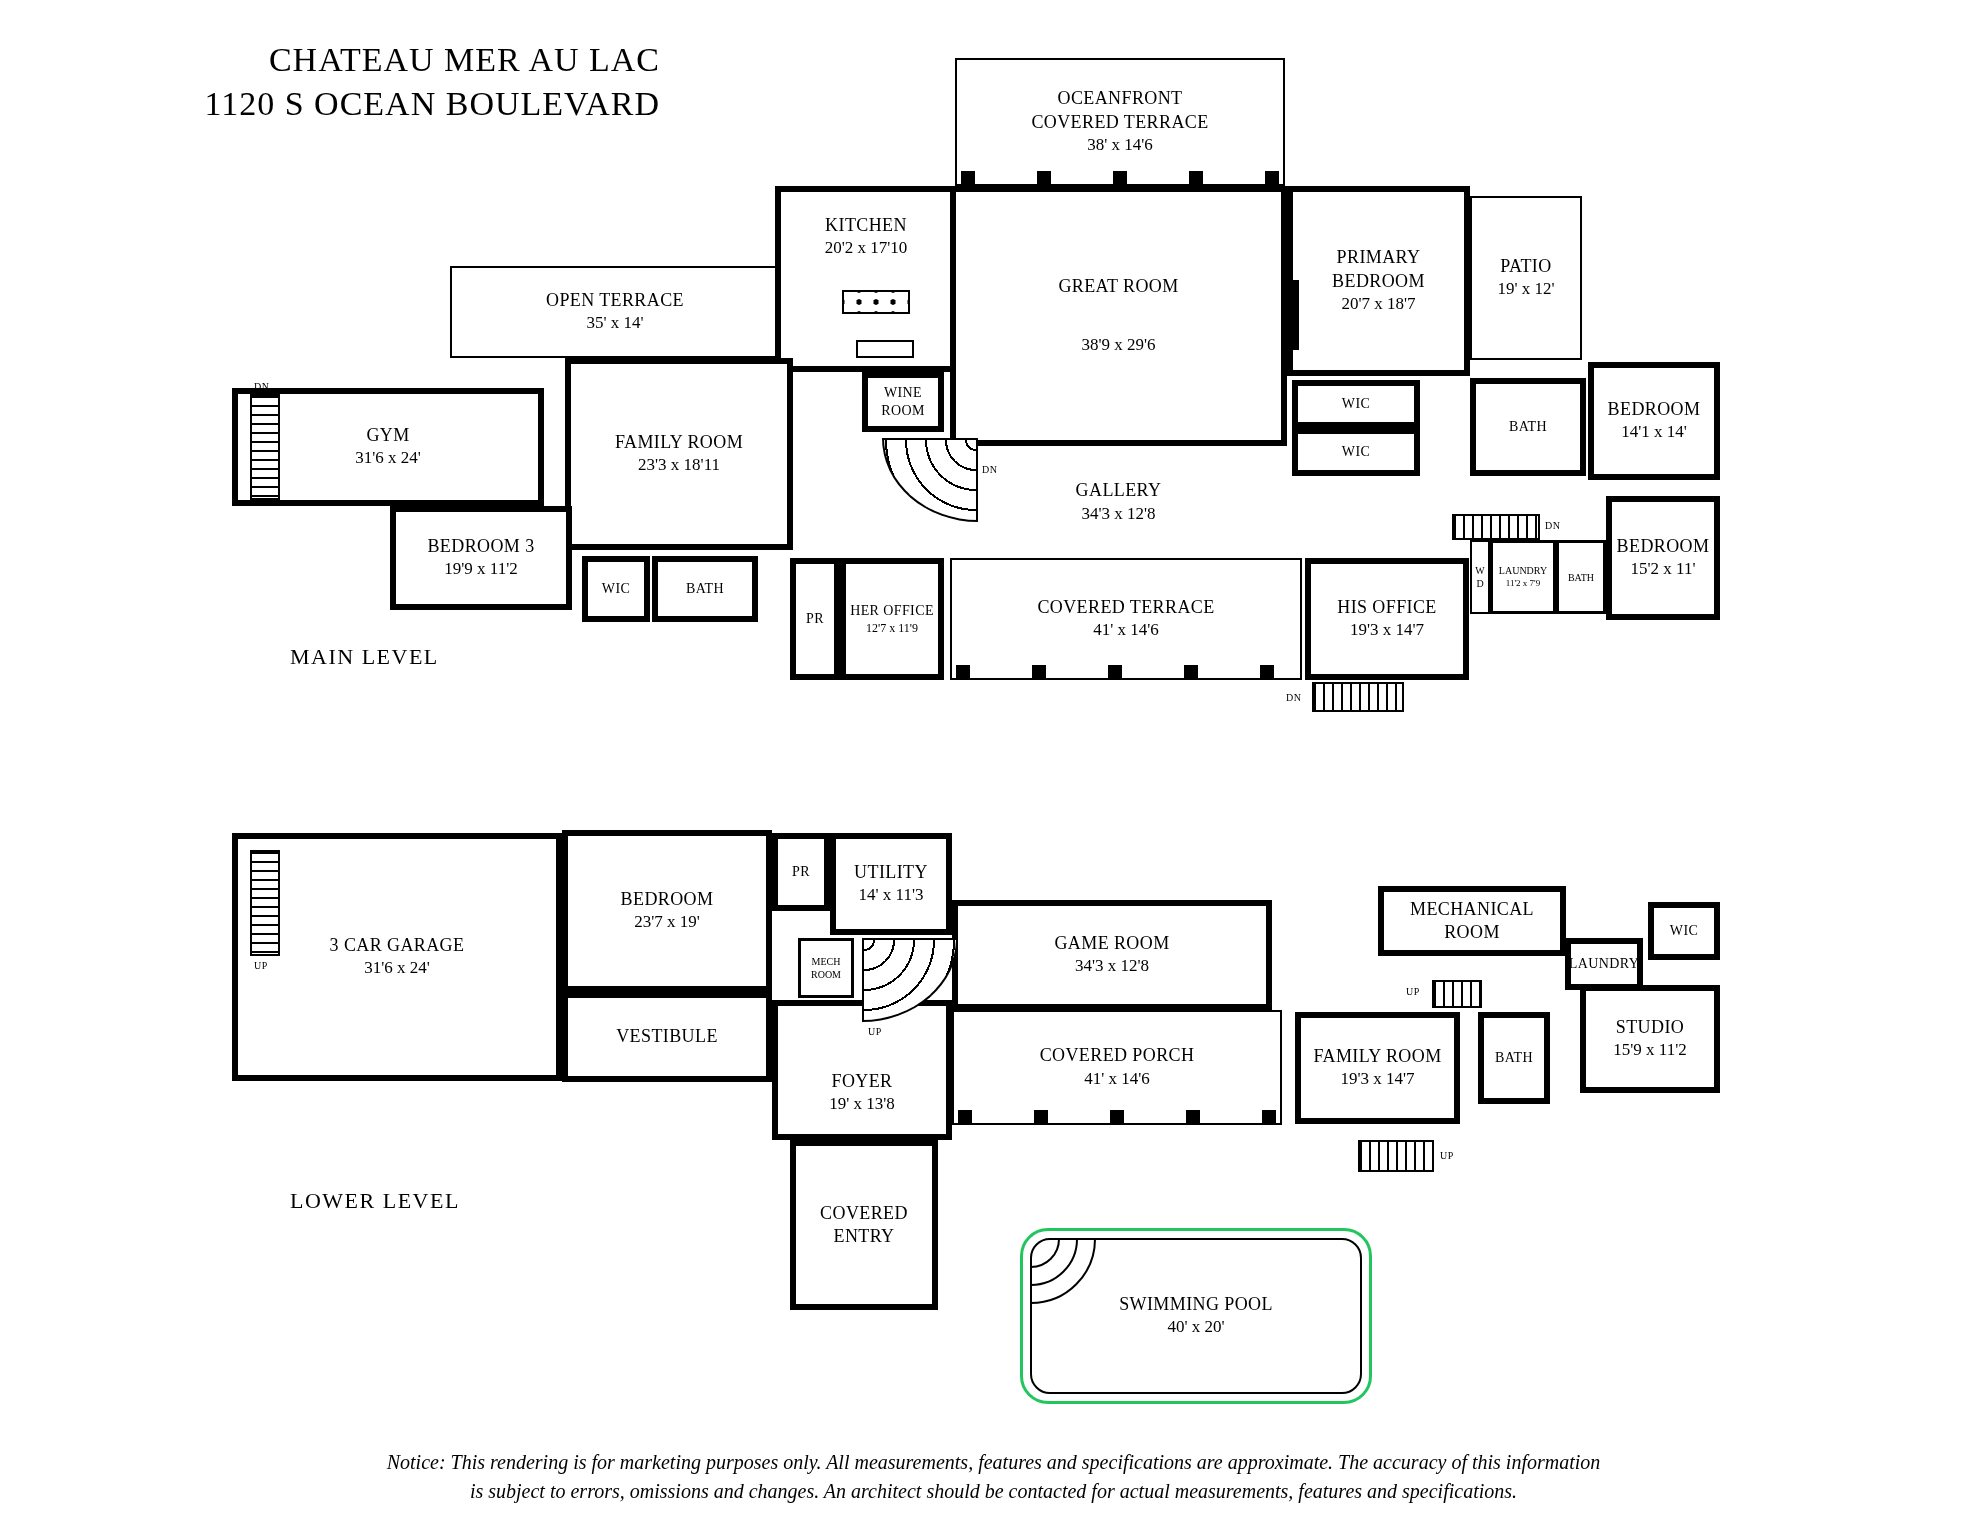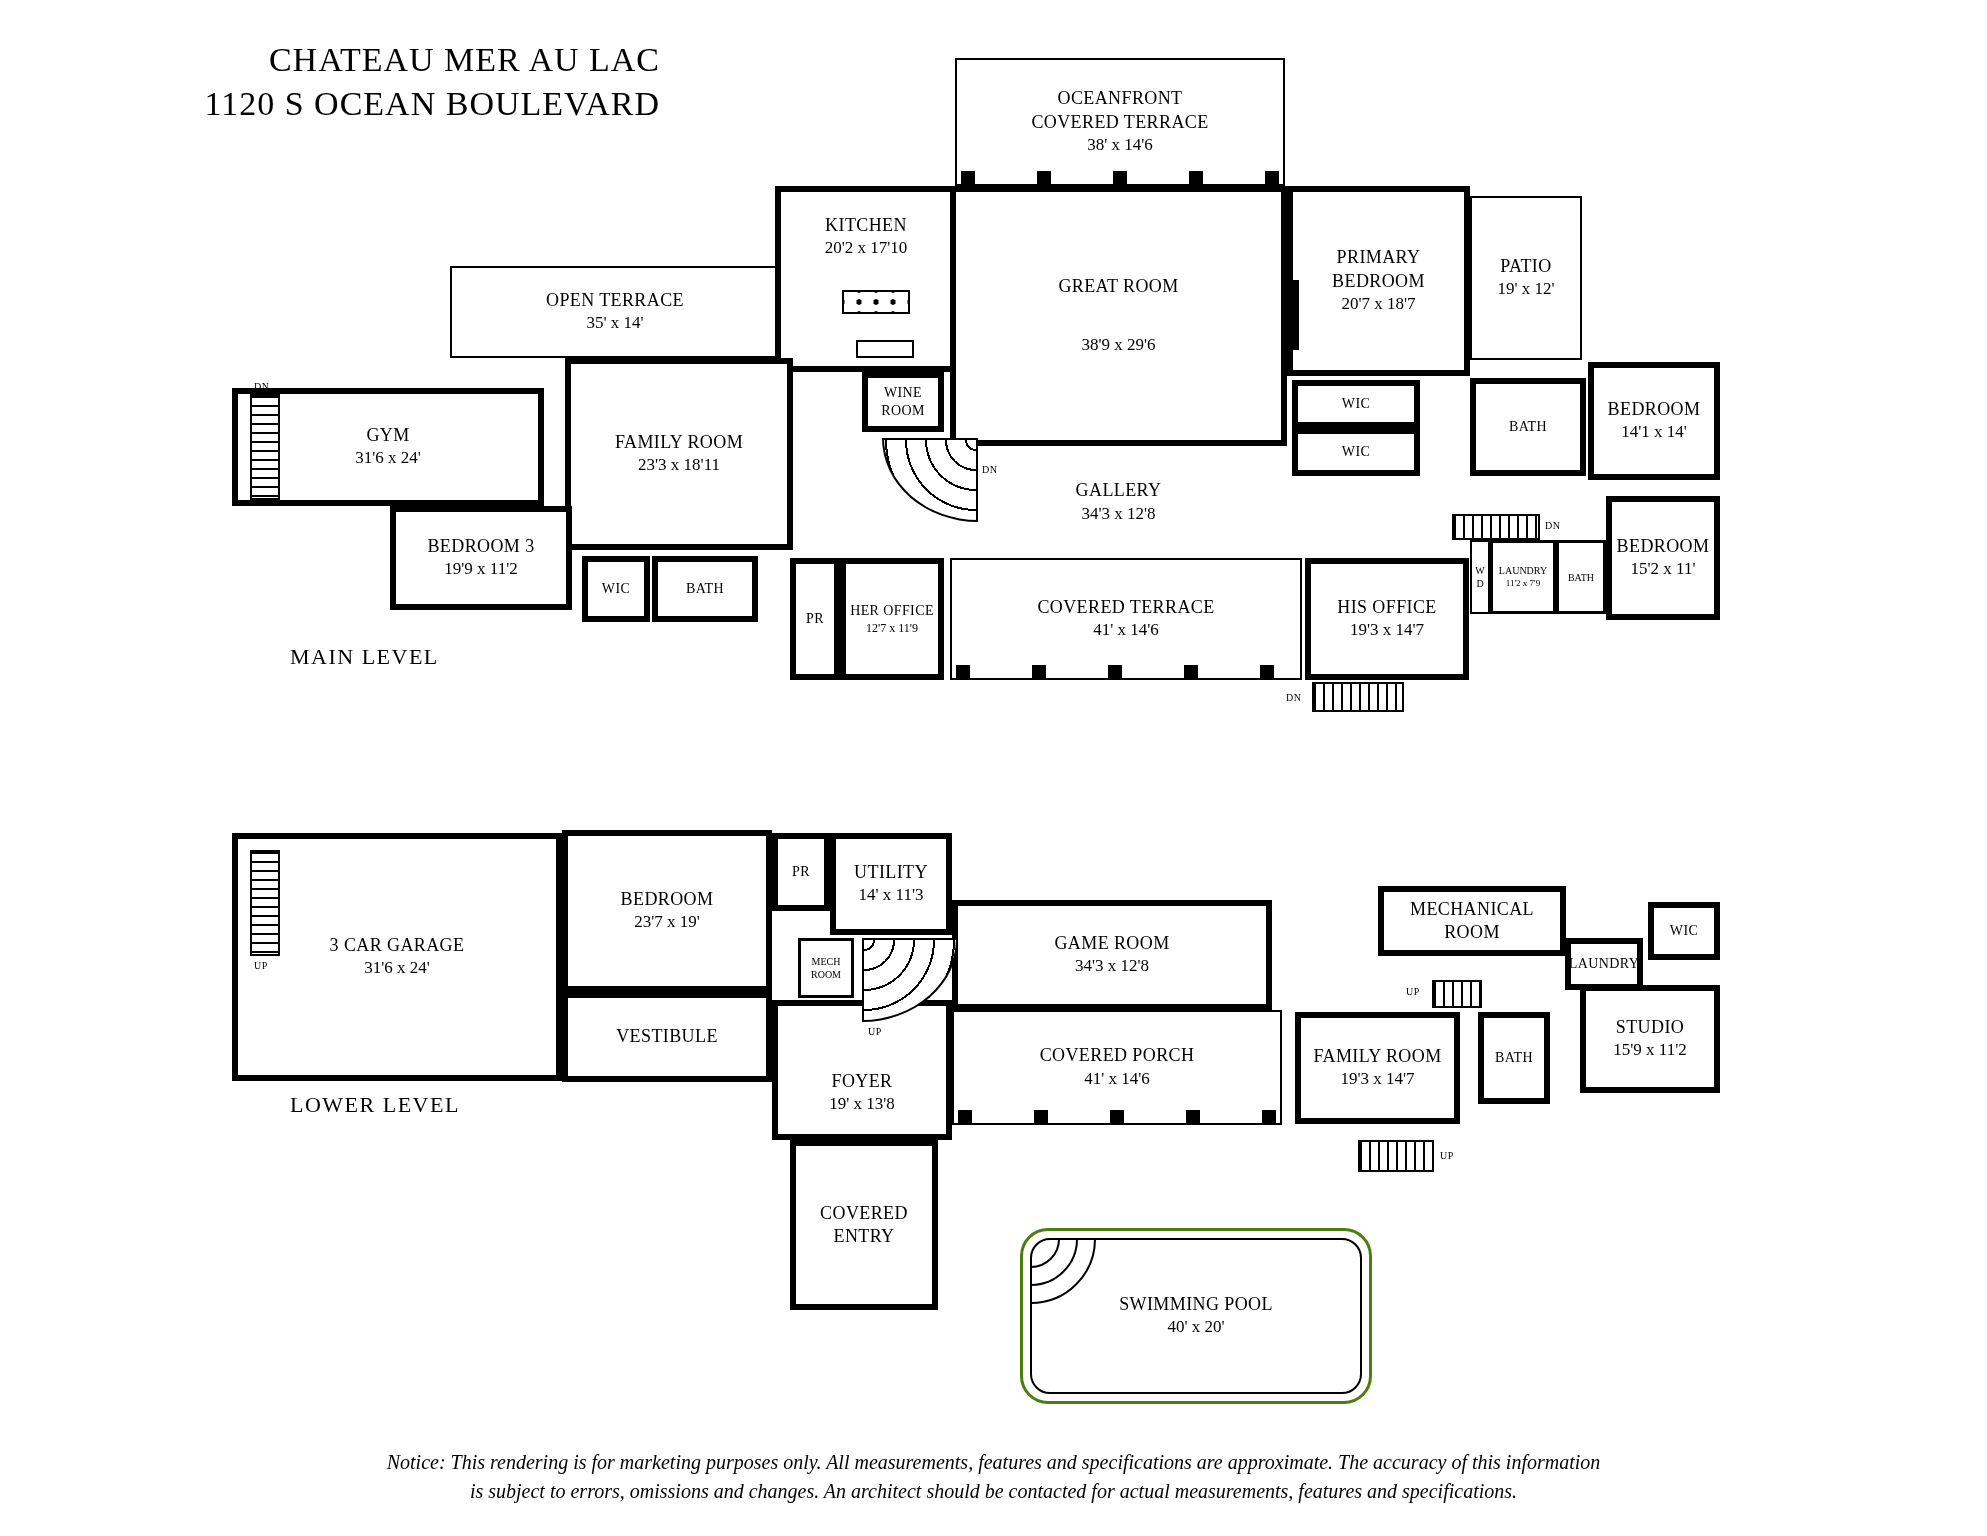--- a/index.html
+++ b/index.html
@@ -38,21 +38,21 @@
 
   .colonnade { position:absolute; left:4px; right:4px; bottom:0; height:13px;
                background:repeating-linear-gradient(to right,#000 0 14px,transparent 14px 76px); z-index:2; }
 
   .deco { position:absolute; z-index:4; }
   .deco.box { border:2px solid #000; background:#fff; }
   .deco.solid { background:#000; }
   .deco.dots { background-image:radial-gradient(circle,#000 2.5px,transparent 3px);
                background-size:17px 12px; background-position:center; }
 
-  .pool { position:absolute; border:3px solid #4d7c0f; border-radius:28px; z-index:2; background:#fff;
+  .pool { position:absolute; border:3px solid #22c55e; border-radius:28px; z-index:2; background:#fff;
           display:flex; flex-direction:column; align-items:center; justify-content:center; text-align:center; }
   .pool::before { content:""; position:absolute; inset:7px; border:2px solid #000; border-radius:20px; }
 
   .notice { position:absolute; left:0; top:1448px; width:100%; text-align:center;
             font-size:20px; line-height:1.45; z-index:5;font-style:italic; }
 </style>
 </head>
 <body>
 
 <div class="canvas">
@@ -287,20 +287,20 @@
   <div class="pool" style="left:1020px;top:1228px;width:352px;height:176px;">
     <svg class="deco" style="left:8px;top:8px;" width="80" height="80" viewBox="0 0 80 80">
       <path d="M 28 0 A 28 28 0 0 1 0 28" fill="none" stroke="#000" stroke-width="2"></path>
       <path d="M 46 0 A 46 46 0 0 1 0 46" fill="none" stroke="#000" stroke-width="2"></path>
       <path d="M 64 0 A 64 64 0 0 1 0 64" fill="none" stroke="#000" stroke-width="2"></path>
     </svg>
     <div class="rname">SWIMMING POOL</div>
     <div class="rdims">40' x 20'</div>
   </div>
 
-  <div class="flabel" style="left:290px;top:1092px;width:300px;">LOWER LEVEL</div>
+  <div class="flabel" style="left:290px;top:1188px;width:300px;">LOWER LEVEL</div>
 
   <div class="notice">
     <div>Notice: This rendering is for marketing purposes only. All measurements, features and specifications are approximate. The accuracy of this information</div>
     <div>is subject to errors, omissions and changes. An architect should be contacted for actual measurements, features and specifications.</div>
   </div>
 
 </div>
 
 </body></html>

